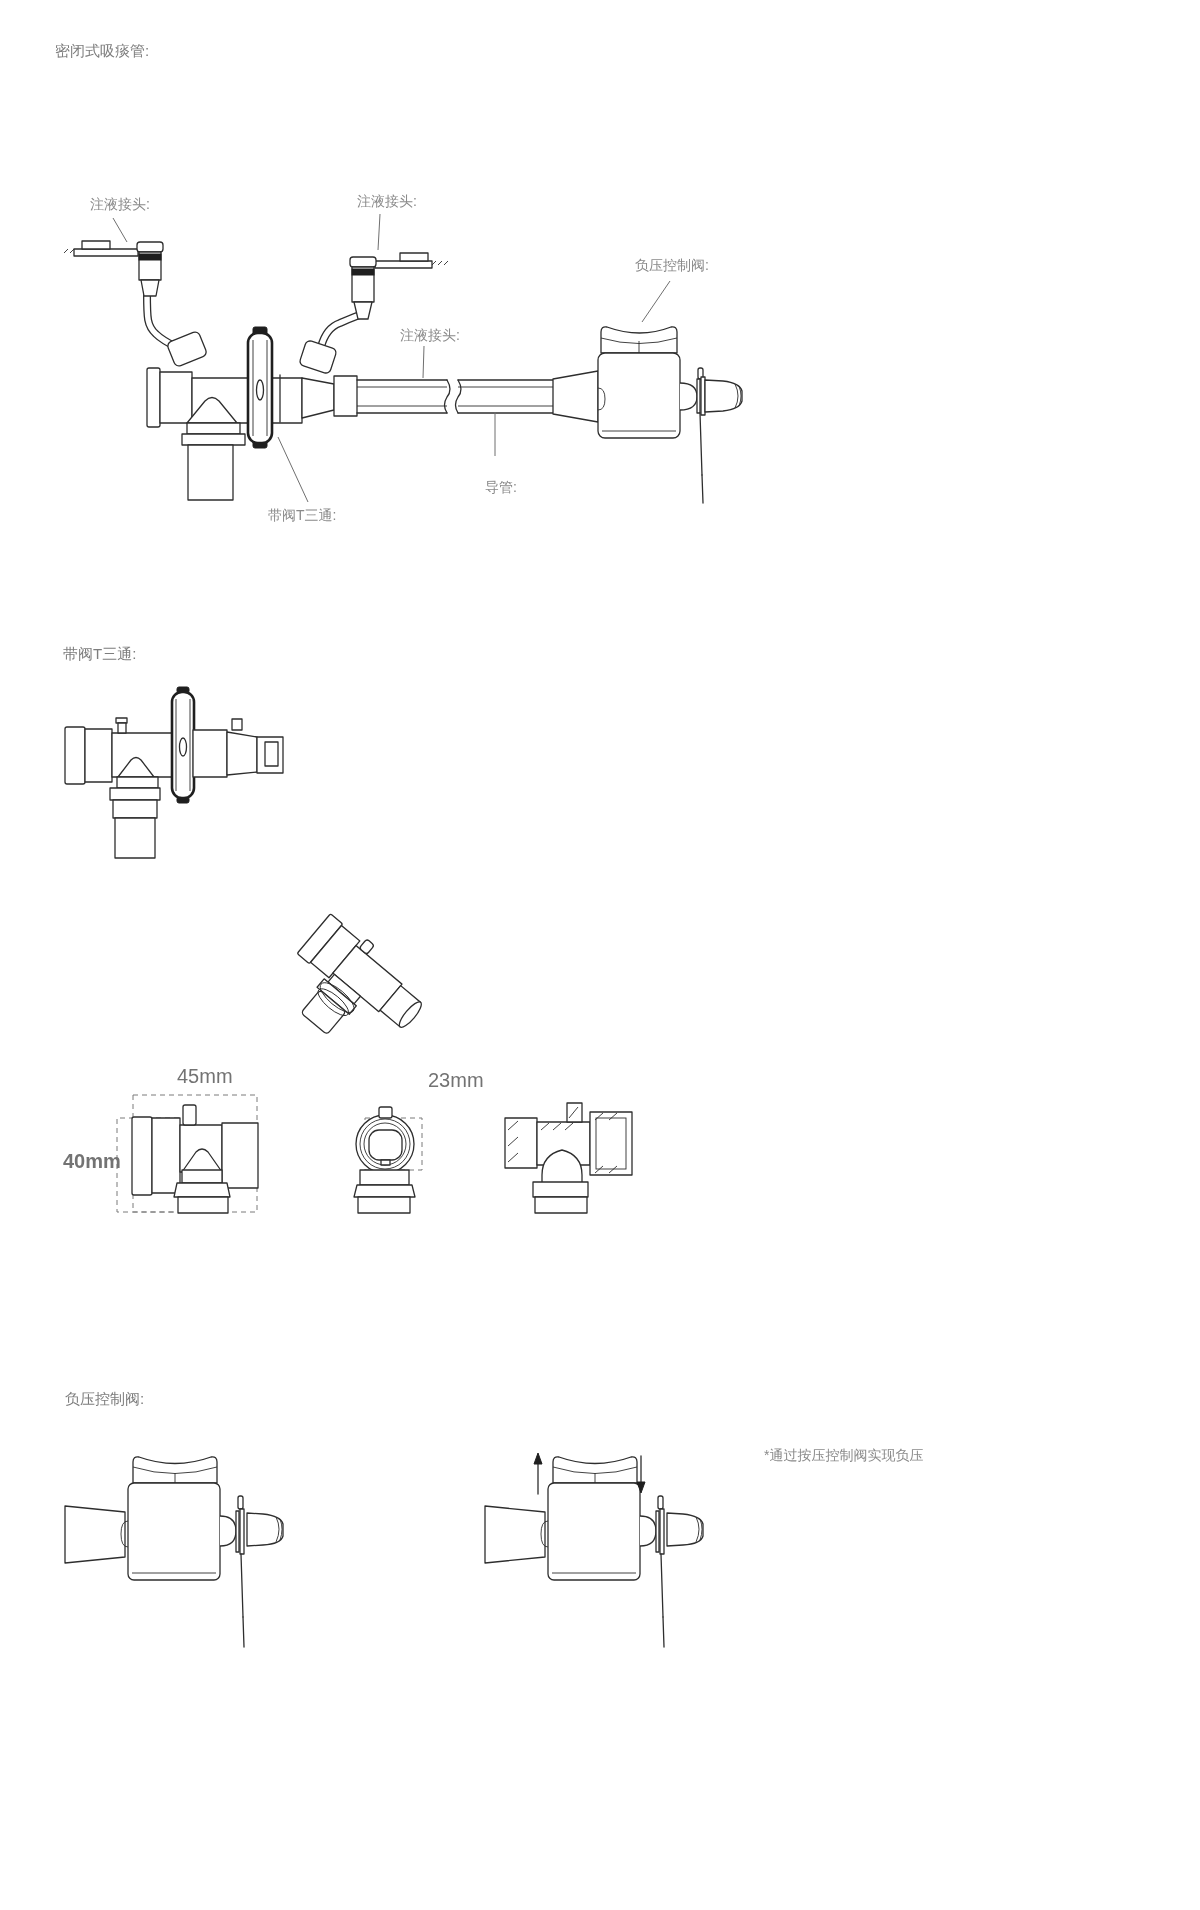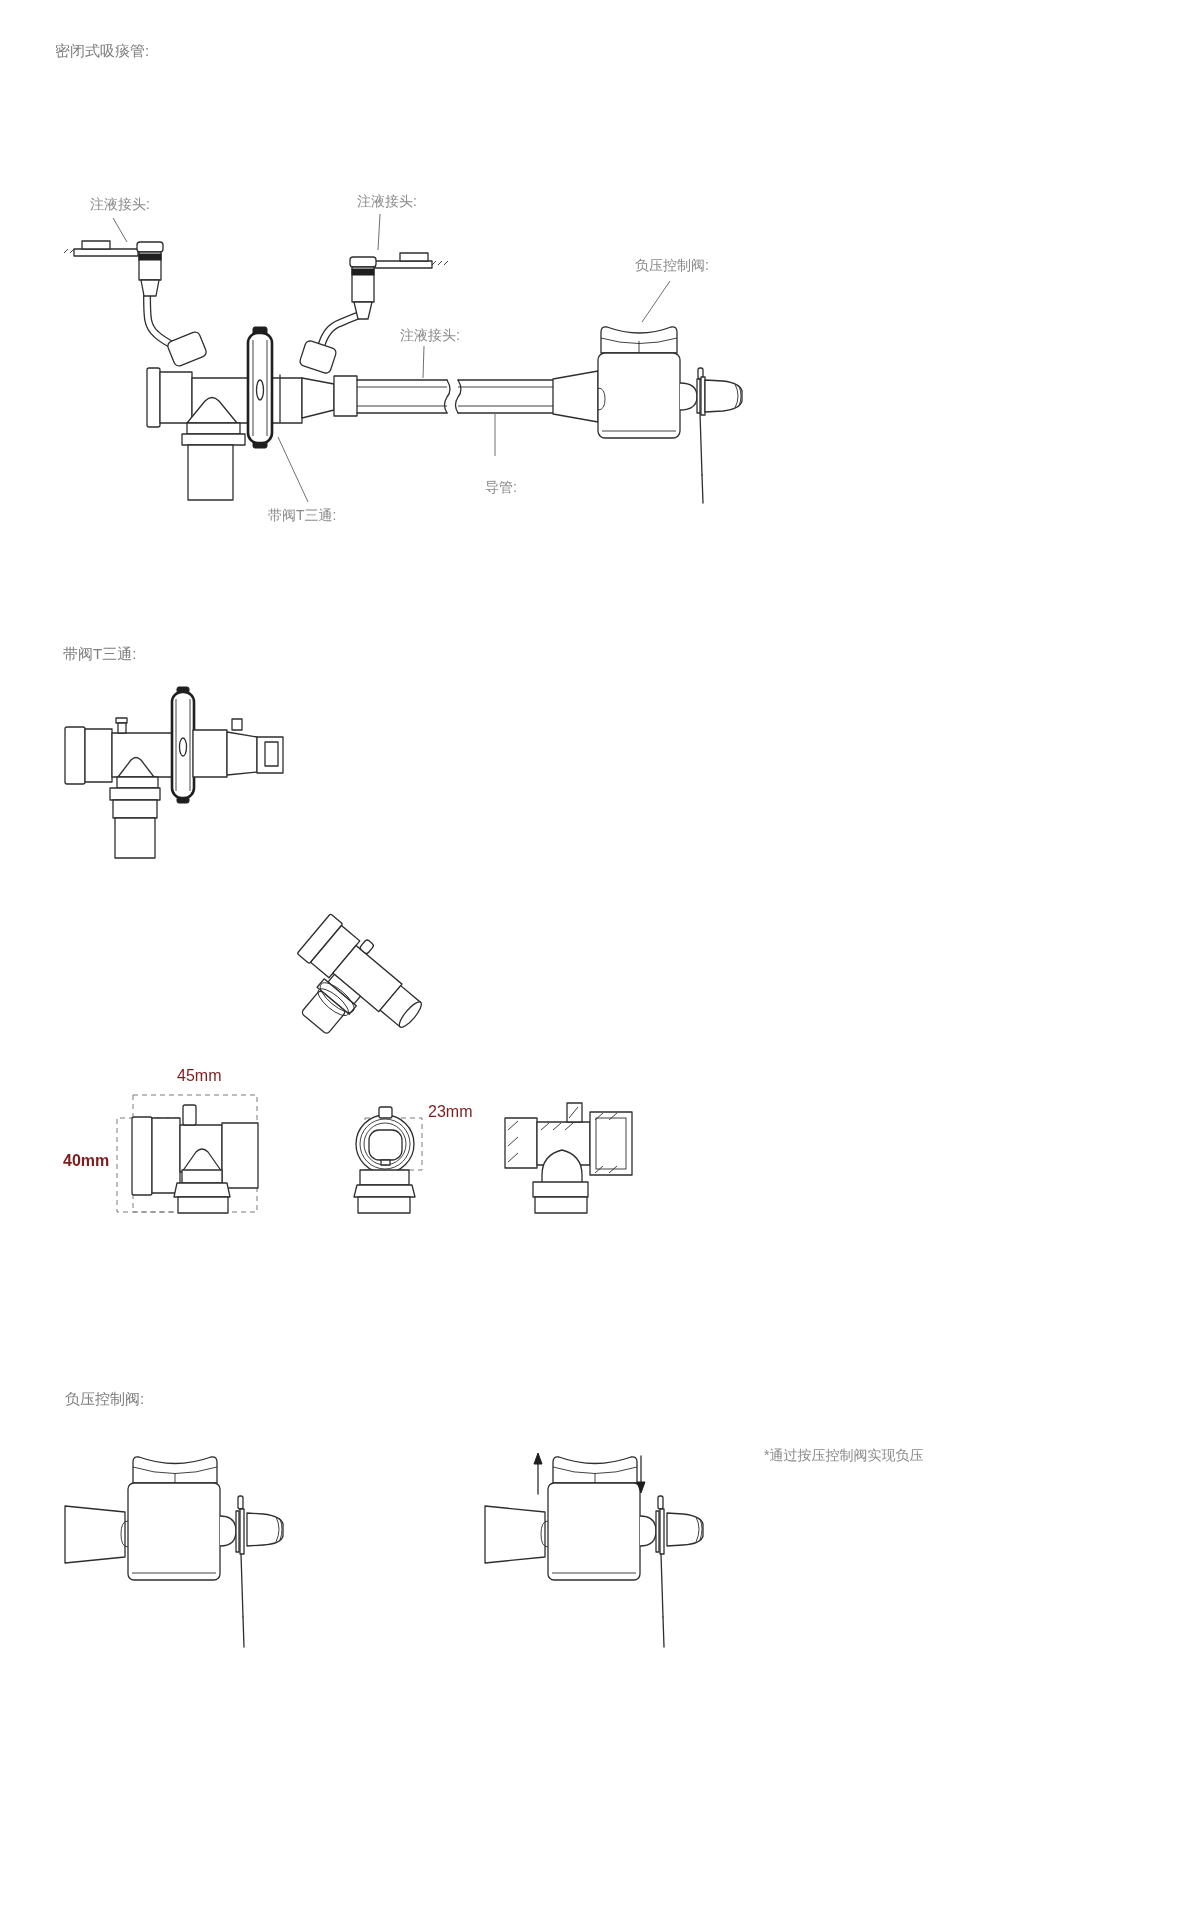--- a/index.html
+++ b/index.html
@@ -1,20 +1,20 @@
 <!DOCTYPE html>
 <html><head>
 <meta charset="utf-8">
 <style>
   html,body{margin:0;padding:0;background:#ffffff;}
   #page{position:relative;width:1012px;height:1910px;background:#ffffff;overflow:hidden;
         font-family:"Liberation Sans","DejaVu Sans",sans-serif;}
   .lbl{position:absolute;color:#8a8a8a;font-size:14px;line-height:15px;white-space:nowrap;}
   .title{position:absolute;color:#7d7d7d;font-size:15px;line-height:18px;white-space:nowrap;}
-  .dim{position:absolute;color:#7f1d1d;font-size:16px;line-height:16px;white-space:nowrap;}
+  .dim{position:absolute;color:#737373;font-size:20px;line-height:16px;white-space:nowrap;}
   svg{position:absolute;overflow:visible;}
   .ln{stroke:#2e2e2e;stroke-width:1.3;fill:none;stroke-linejoin:round;stroke-linecap:round;}
   .shp{stroke:#2e2e2e;stroke-width:1.3;fill:#ffffff;stroke-linejoin:round;}
   .bold{stroke:#1f1f1f;stroke-width:2.6;fill:#ffffff;stroke-linejoin:round;}
   .dark{fill:#1f1f1f;stroke:#1f1f1f;}
   .tube{stroke:#2e2e2e;stroke-width:8;fill:none;stroke-linecap:round;}
   .tubein{stroke:#ffffff;stroke-width:5.4;fill:none;stroke-linecap:round;}
   .leader{stroke:#6f6f6f;stroke-width:1;fill:none;}
   .dash{stroke:#7a7a7a;stroke-width:1;fill:none;stroke-dasharray:5 4;}
   .thin{stroke:#2e2e2e;stroke-width:0.9;fill:none;}
@@ -208,21 +208,21 @@
       <rect class="thin" x="541" y="58" width="30" height="51"></rect>
       <path class="thin" d="M540,60 l8,-7 M554,60 l8,-7 M540,113 l8,-7 M554,113 l8,-7"></path>
       <path class="shp" d="M487,137 L487,115 Q487,95 507,90 Q527,95 527,115 L527,137 Z"></path>
       <rect class="shp" x="478" y="122" width="55" height="15"></rect>
       <rect class="shp" x="480" y="137" width="52" height="16"></rect>
     </g>
   </svg>
 
   <div class="dim" style="left:177px;top:1068px;">45mm</div>
   <div class="dim" style="left:63px;top:1153px;font-weight:bold;">40mm</div>
-  <div class="dim" style="left:428px;top:1104px;">23mm</div>
+  <div class="dim" style="left:428px;top:1072px;">23mm</div>
 
   <div class="title" style="left:65px;top:1390px;">负压控制阀:</div>
 
   <svg style="left:55px;top:1432px;" width="850" height="230" viewBox="0 0 850 230">
     <defs>
       <g id="valve-unit">
         <path class="shp" d="M78,51 L78,30 Q78,24 84,25 Q120,38 156,25 Q162,24 162,30 L162,51 Z"></path>
         <path class="thin" d="M78,35 Q120,48 162,35"></path>
         <line class="thin" x1="120" y1="41" x2="120" y2="51"></line>
         <rect class="shp" x="73" y="51" width="92" height="97" rx="6"></rect>

